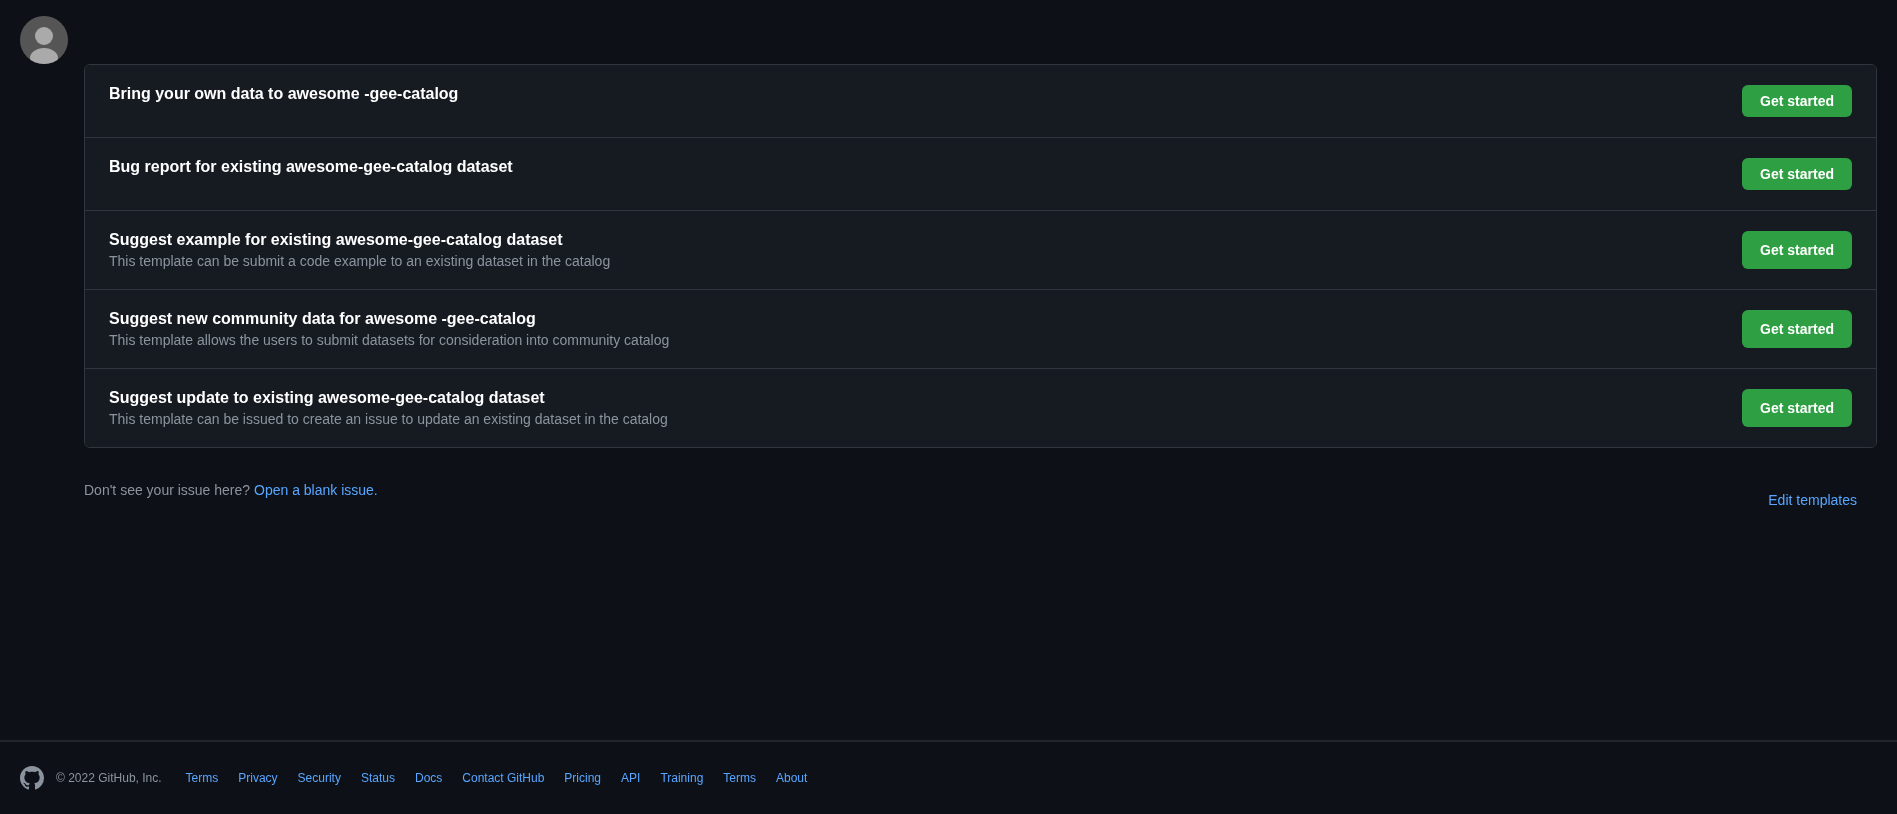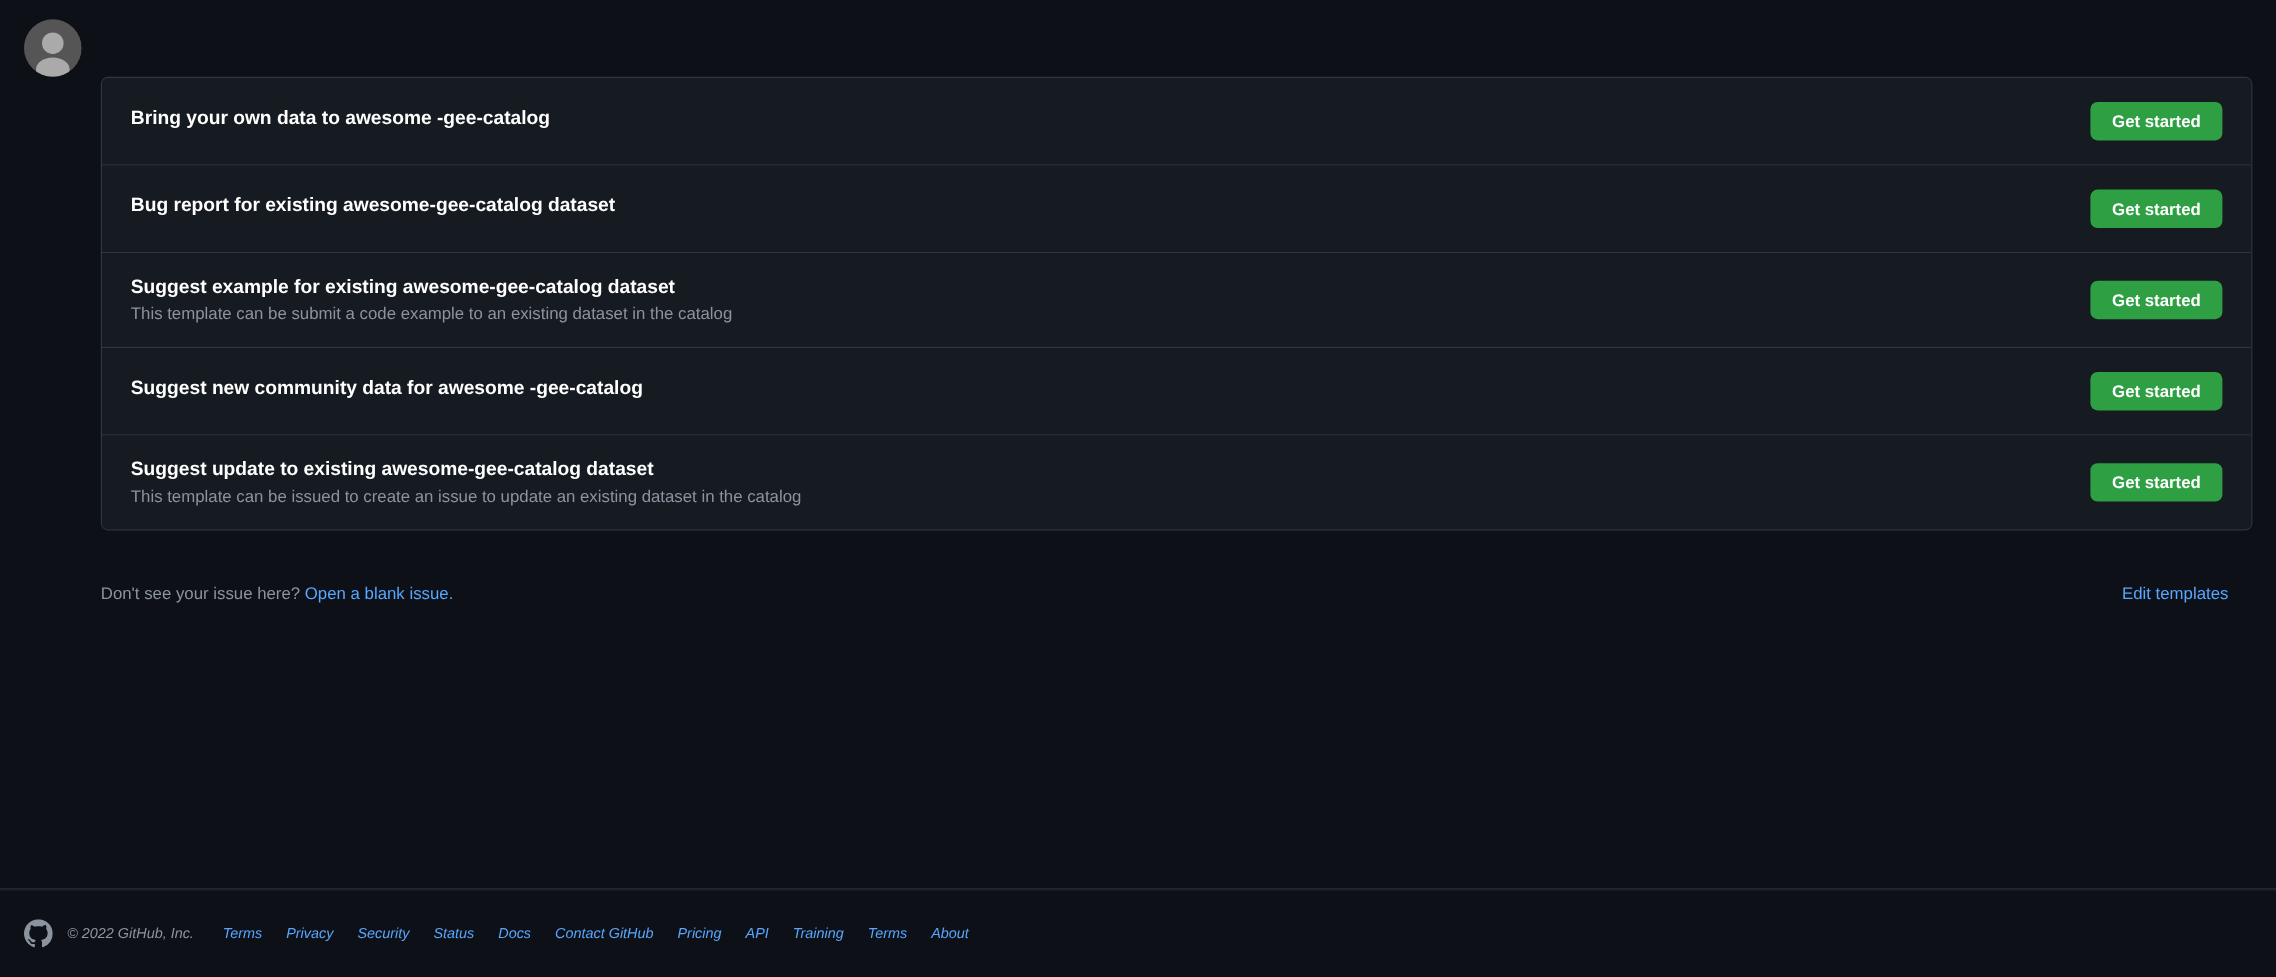--- a/index.html
+++ b/index.html
@@ -56,21 +56,20 @@
 
     .templates-list {
       border: 1px solid #30363d;
       border-radius: 6px;
       margin: 0 20px 0 84px;
       overflow: hidden;
     }
 
     .template-item {
       display: flex;
-      align-items: center;
       justify-content: space-between;
       padding: 20px 24px;
       border-bottom: 1px solid #30363d;
       background-color: #161b22;
     }
 
     .template-item:last-child {
       border-bottom: none;
     }
 
@@ -99,21 +98,21 @@
       font-size: 14px;
       font-weight: 600;
       cursor: pointer;
       white-space: nowrap;
       margin-left: 14px;
       flex-shrink: 0;
     }
 
     .blank-issue-row {
       display: flex;
-      align-items: flex-end;
+      align-items: center;
       justify-content: space-between;
       padding: 16px 20px 16px 84px;
       margin-top: 8px;
     }
 
     .blank-issue-text {
       color: #8b949e;
       font-size: 14px;
     }
 
@@ -138,21 +137,20 @@
 
     .footer {
       background-color: #0d1117;
       padding: 24px 20px;
       border-top: 1px solid #21262d;
       display: flex;
       align-items: center;
       justify-content: flex-start;
       gap: 0;
       flex-wrap: wrap;
-      font-style: italic;
     }
 
     .footer-github-logo {
       width: 24px;
       height: 24px;
       fill: #8b949e;
       margin-right: 12px;
       flex-shrink: 0;
     }
 
@@ -208,20 +206,21 @@
         <div class="template-item">
           <div class="template-text">
             <div class="template-title">Suggest example for existing awesome-gee-catalog dataset</div>
             <div class="template-description">This template can be submit a code example to an existing dataset in the catalog</div>
           </div>
           <button class="get-started-btn">Get started</button>
         </div>
         <div class="template-item">
           <div class="template-text">
             <div class="template-title">Suggest new community data for awesome -gee-catalog</div>
+            <div class="template-description">This template allows the users to submit datasets for consideration into community catalog</div>
           </div>
           <button class="get-started-btn">Get started</button>
         </div>
         <div class="template-item">
           <div class="template-text">
             <div class="template-title">Suggest update to existing awesome-gee-catalog dataset</div>
             <div class="template-description">This template can be issued to create an issue to update an existing dataset in the catalog</div>
           </div>
           <button class="get-started-btn">Get started</button>
         </div>

